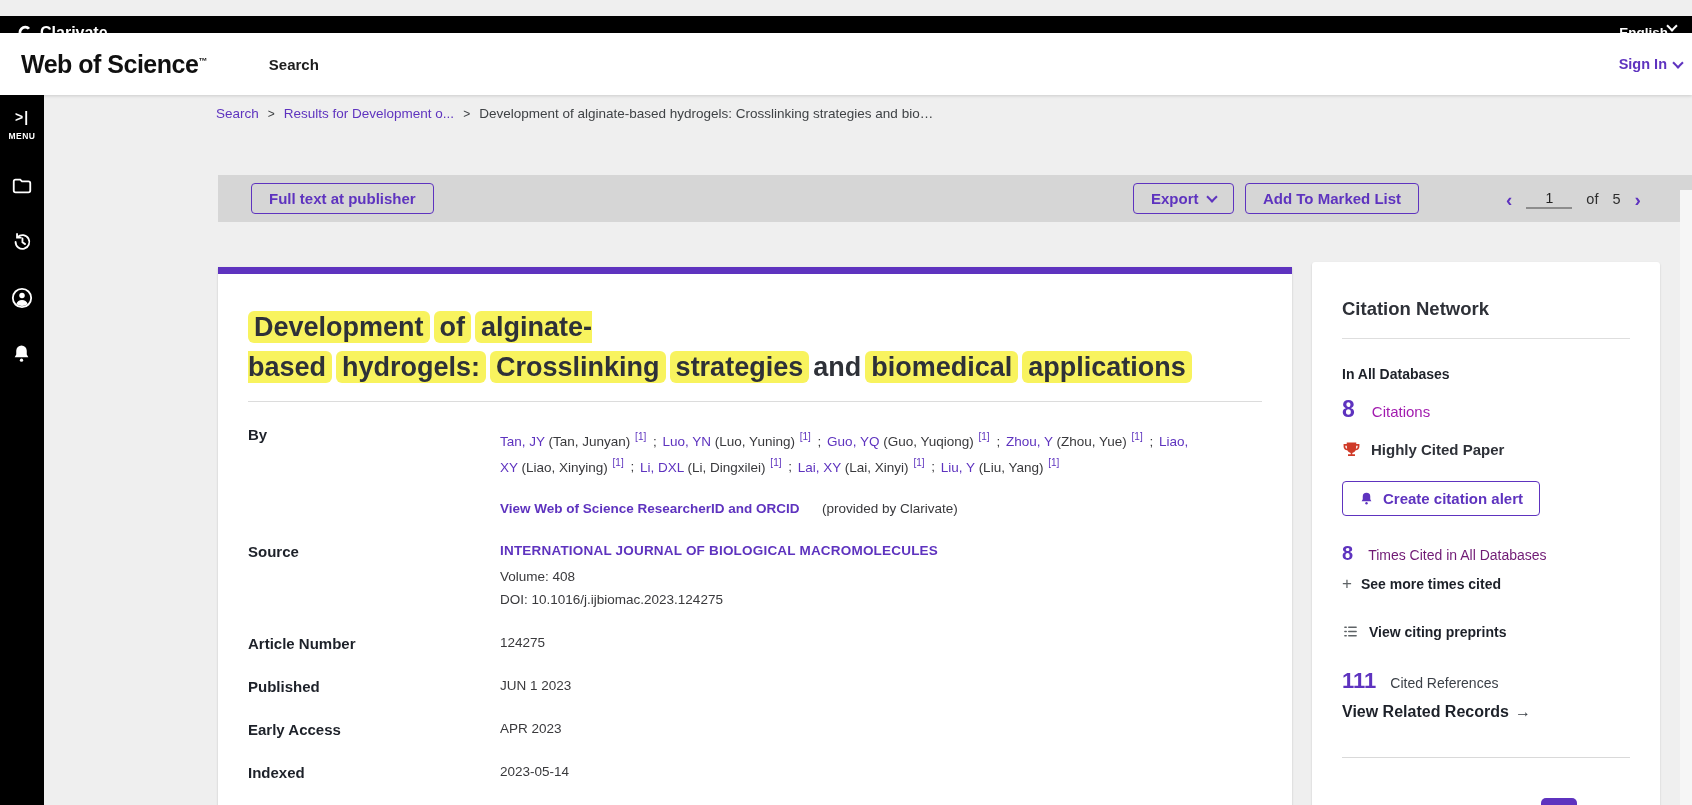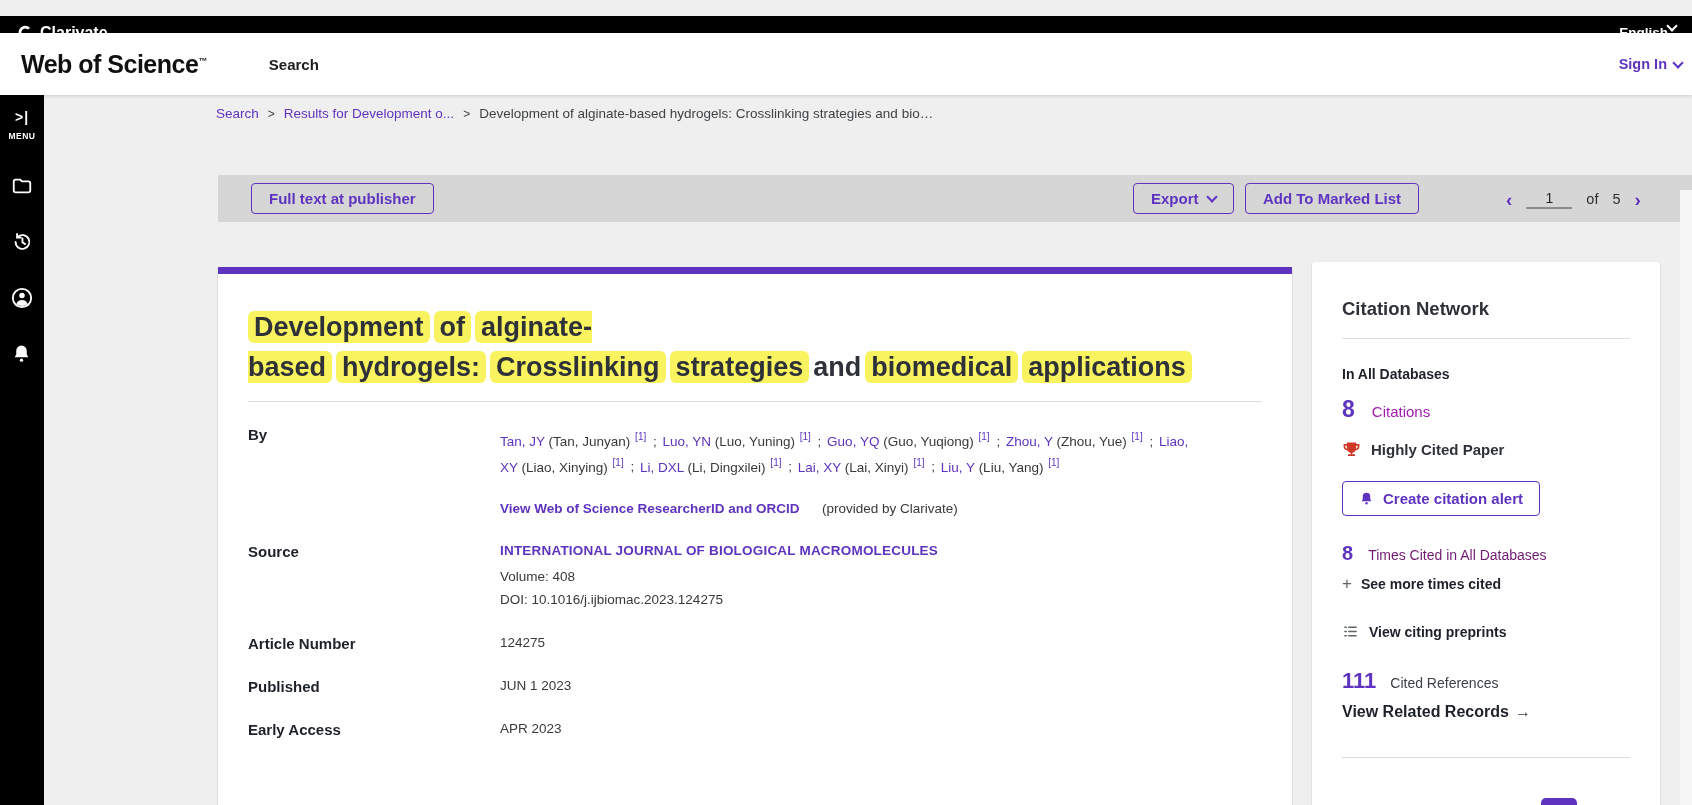--- a/index.html
+++ b/index.html
@@ -242,20 +242,24 @@
       <div class="val">124275</div>
     </div>
     <div class="row" style="margin-top:26px;">
       <div class="row-label">Published</div>
       <div class="val">JUN 1 2023</div>
     </div>
     <div class="row" style="margin-top:26px;">
       <div class="row-label">Early Access</div>
       <div class="val">APR 2023</div>
     </div>
+    <div class="row" style="margin-top:26px;">
+      <div class="row-label">Indexed</div>
+      <div class="val">2023-05-14</div>
+    </div>
   </div>
 
   <div class="cn">
     <div class="cn-title">Citation Network</div>
     <hr class="cn-divider">
     <div class="cn-scope">In All Databases</div>
 
     <div class="cn-citrow">
       <span class="cn-num-lg">8</span>
       <span class="cn-citlabel">Citations</span>

